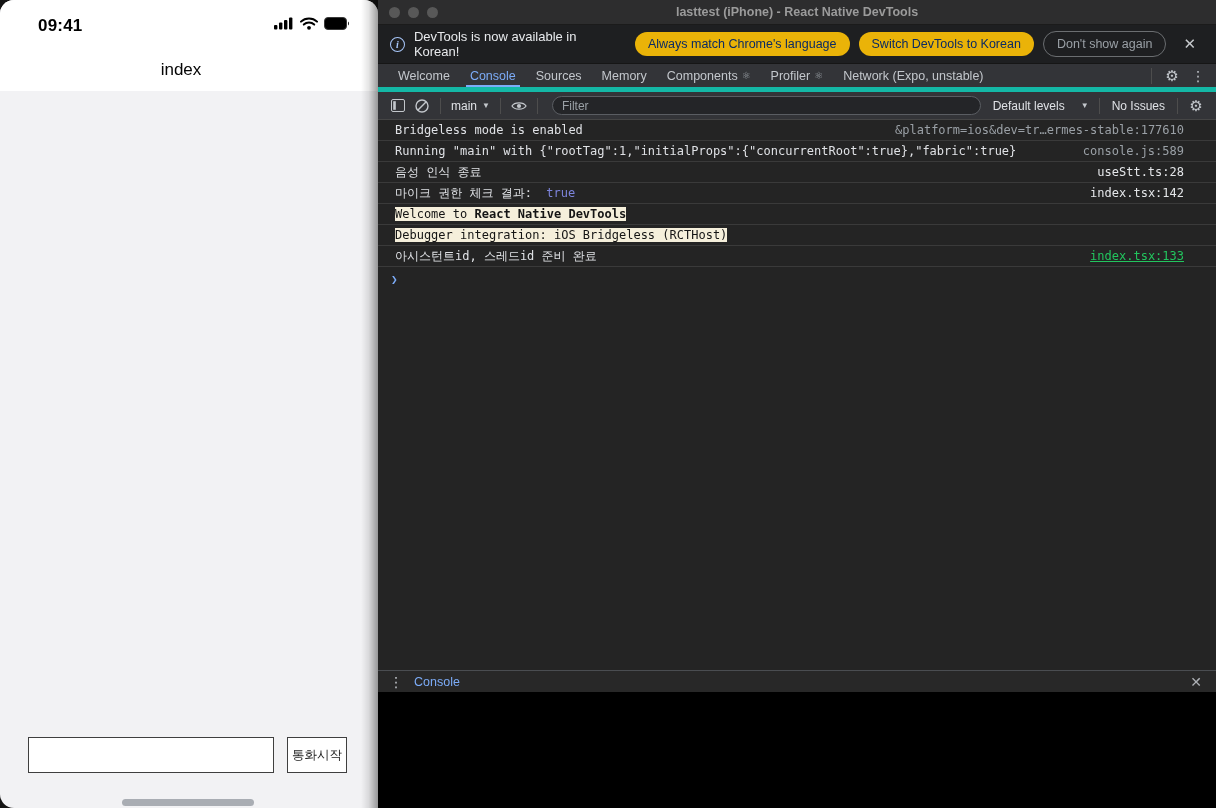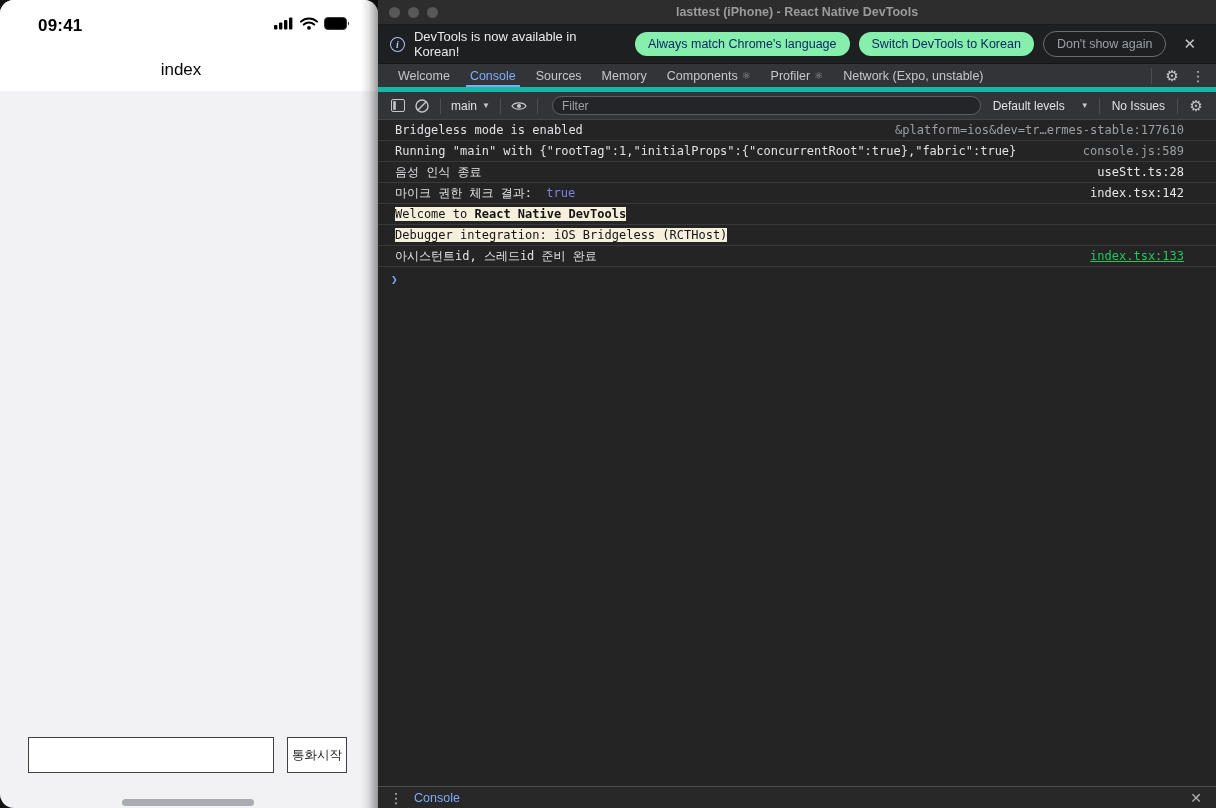--- a/index.html
+++ b/index.html
@@ -15,34 +15,34 @@
   .status-bar { position:absolute; top:14px; left:0; right:0; height:24px; }
   .status-time { position:absolute; left:38px; top:2px; font-size:17px; font-weight:700; color:#000; letter-spacing:0.2px;text-align:center; }
   .status-icons { position:absolute; right:28px; top:3px; display:flex; gap:6px; align-items:center; }
   .nav-title { position:absolute; top:60px; left:0; right:16px; text-align:center; font-size:17px; color:#050505; }
   .phone-input { position:absolute; left:28px; top:737px; width:246px; height:36px; background:#fff; border:1.5px solid #3f3f3f; }
   .phone-call-btn { position:absolute; left:287px; top:737px; width:60px; height:36px; background:#fff; border:1.5px solid #3f3f3f;
     font-size:12.5px; color:#1c1c1c; display:flex; align-items:center; justify-content:center; font-family:"Liberation Sans",sans-serif; }
   .home-indicator { position:absolute; left:122px; top:799px; width:132px; height:7px; border-radius:4px; background:#a9adb3; }
 
   
-  .devtools { position:relative; width:838px; height:808px; flex:0 0 838px; background:#242424; display:flex; flex-direction:column;justify-content:center; }
+  .devtools { position:relative; width:838px; height:692px; flex:0 0 838px; background:#242424; display:flex; flex-direction:column;justify-content:center; }
 
   .dt-titlebar { height:25px; background:#2d2d2e; border-bottom:1px solid #1b1b1b; position:relative;
     display:flex; align-items:center; justify-content:center; flex:0 0 25px; }
   .traffic { position:absolute; left:11px; top:7px; display:flex; gap:8px; }
   .traffic span { width:11px; height:11px; border-radius:50%; background:#585858; }
   .dt-title { font-size:12.5px; font-weight:700; color:#9b9b9b; }
 
   .dt-infobar { height:39px; background:#1e1f21; border-bottom:1px solid #161616; display:flex; align-items:center;
     padding:0 12px; gap:9px; flex:0 0 39px; }
   .info-icon { width:15px; height:15px; border:1.5px solid #a8c7fa; border-radius:50%; color:#a8c7fa;
     font-size:10px; font-weight:700; display:flex; align-items:center; justify-content:center; font-family:"Liberation Serif",serif; font-style:italic; }
   .info-text { font-size:13px; color:#e8eaed; margin-right:2px; }
-  .pill { border-radius:15px; padding:5px 13px; font-size:12.5px; font-weight:500; background:#86efac; color:#0b2a63; border:none; white-space:nowrap; }
+  .pill { border-radius:15px; padding:5px 13px; font-size:12.5px; font-weight:500; background:#eab308; color:#0b2a63; border:none; white-space:nowrap; }
   .pill.outline { background:transparent; color:#9aa0a6; border:1px solid #6b6e71; }
   .info-close { margin-left:auto; color:#c6c9cc; font-size:15px; padding:0 8px; cursor:default; }
 
   .dt-tabbar { height:28px; background:#333438; display:flex; align-items:stretch; padding-left:10px; flex:0 0 28px; border-bottom:5px solid #14b8a6; }
   .dt-tab { display:flex; align-items:center; gap:4px; padding:0 10px; font-size:12.5px; color:#c3c7cc; position:relative; white-space:nowrap; }
   .dt-tab.active { color:#7cacf8; }
   .dt-tab.active::after { content:""; position:absolute; left:6px; right:6px; bottom:0; height:2px; background:#7cacf8; }
   .tab-atom { font-size:10px; color:#9aa0a6; }
   .tabbar-right { margin-left:auto; display:flex; align-items:center; gap:2px; padding-right:6px; }
   .vdiv { width:1px; height:16px; background:#4d4d4d; margin:0 6px; }

